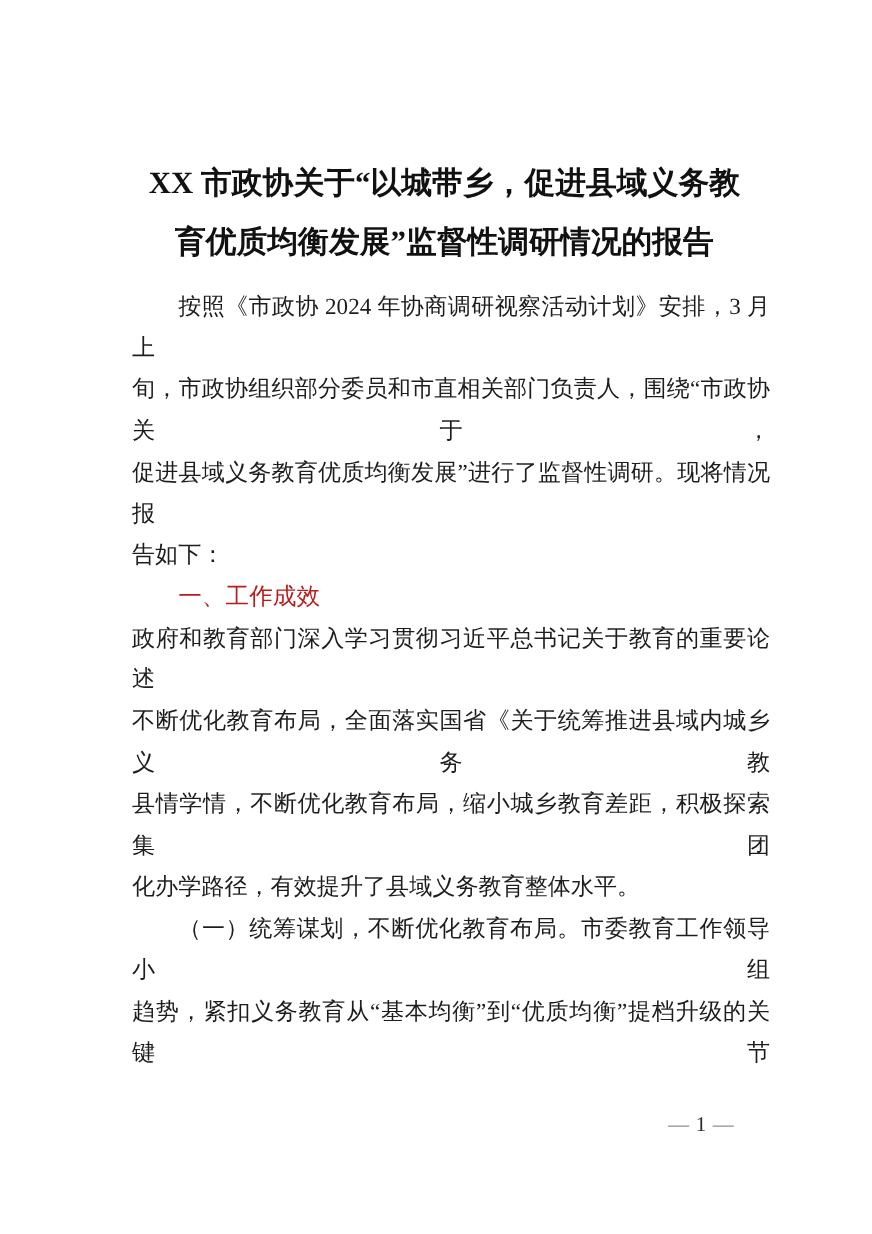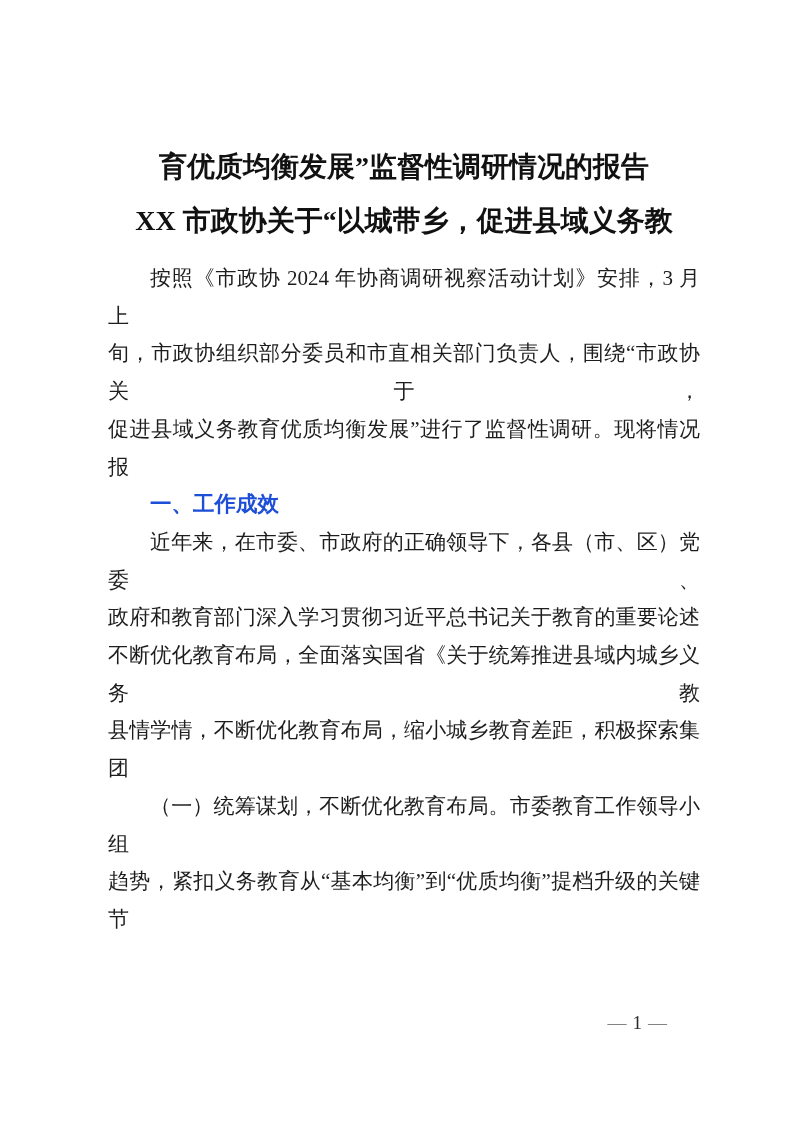--- a/index.html
+++ b/index.html
@@ -24,67 +24,68 @@
     line-height: 54px;
     text-align: center;
     white-space: nowrap;
     color: #111111;
   }
   .body-text {
     margin-top: 12px;
     font-size: 21px;
     line-height: 37.7px;
   }
-  .line { min-height: 37.7px; }
+  .line { min-height: 37.7px; margin-left: 12px; }
   .indent { text-indent: 42px; }
   .fill {
     text-align: justify;
     text-align-last: justify;
     text-justify: inter-character;
   }
   .h1 {
     font-family: "Liberation Sans", sans-serif;
-    font-weight: bold;
+    font-weight: normal;
     font-size: 21.5px;
-    color: #1d4ed8;
+    color: #b91c1c;
   }
   .h2-bold { font-weight: normal; }
   .footer {
     position: absolute;
     top: 1012px;
     right: 120px;
     font-size: 19px;
     line-height: 22px;
     color: #2b2b2b;
     white-space: nowrap;
   }
   .footer .dash { color: #7e7e7e; margin: 0 6px; }
   .footer .num { color: #2b2b2b; }
 </style>
 </head>
 <body>
 
 <div class="page">
   <div class="content">
 
+    <div class="title-line">XX 市政协关于“以城带乡，促进县域义务教</div>
     <div class="title-line">育优质均衡发展”监督性调研情况的报告</div>
-    <div class="title-line">XX 市政协关于“以城带乡，促进县域义务教</div>
 
     <div class="body-text">
 
       <div class="line fill indent">按照《市政协 2024 年协商调研视察活动计划》安排，3 月上</div>
       <div class="line fill">旬，市政协组织部分委员和市直相关部门负责人，围绕“市政协关于，</div>
       <div class="line fill">促进县域义务教育优质均衡发展”进行了监督性调研。现将情况报</div>
+      <div class="line">告如下：</div>
 
       <div class="line h1 indent">一、工作成效</div>
 
-      <div class="line fill indent">近年来，在市委、市政府的正确领导下，各县（市、区）党委、</div>
       <div class="line fill">政府和教育部门深入学习贯彻习近平总书记关于教育的重要论述</div>
       <div class="line fill">不断优化教育布局，全面落实国省《关于统筹推进县域内城乡义务教</div>
       <div class="line fill">县情学情，不断优化教育布局，缩小城乡教育差距，积极探索集团</div>
+      <div class="line">化办学路径，有效提升了县域义务教育整体水平。</div>
 
       <div class="line fill indent">
         <span class="h2-bold">（一）统筹谋划，不断优化教育布局。</span><span>市委教育工作领导小组</span>
       </div>
 
       <div class="line fill">趋势，紧扣义务教育从“基本均衡”到“优质均衡”提档升级的关键节</div>
 
     </div>
   </div>
 

